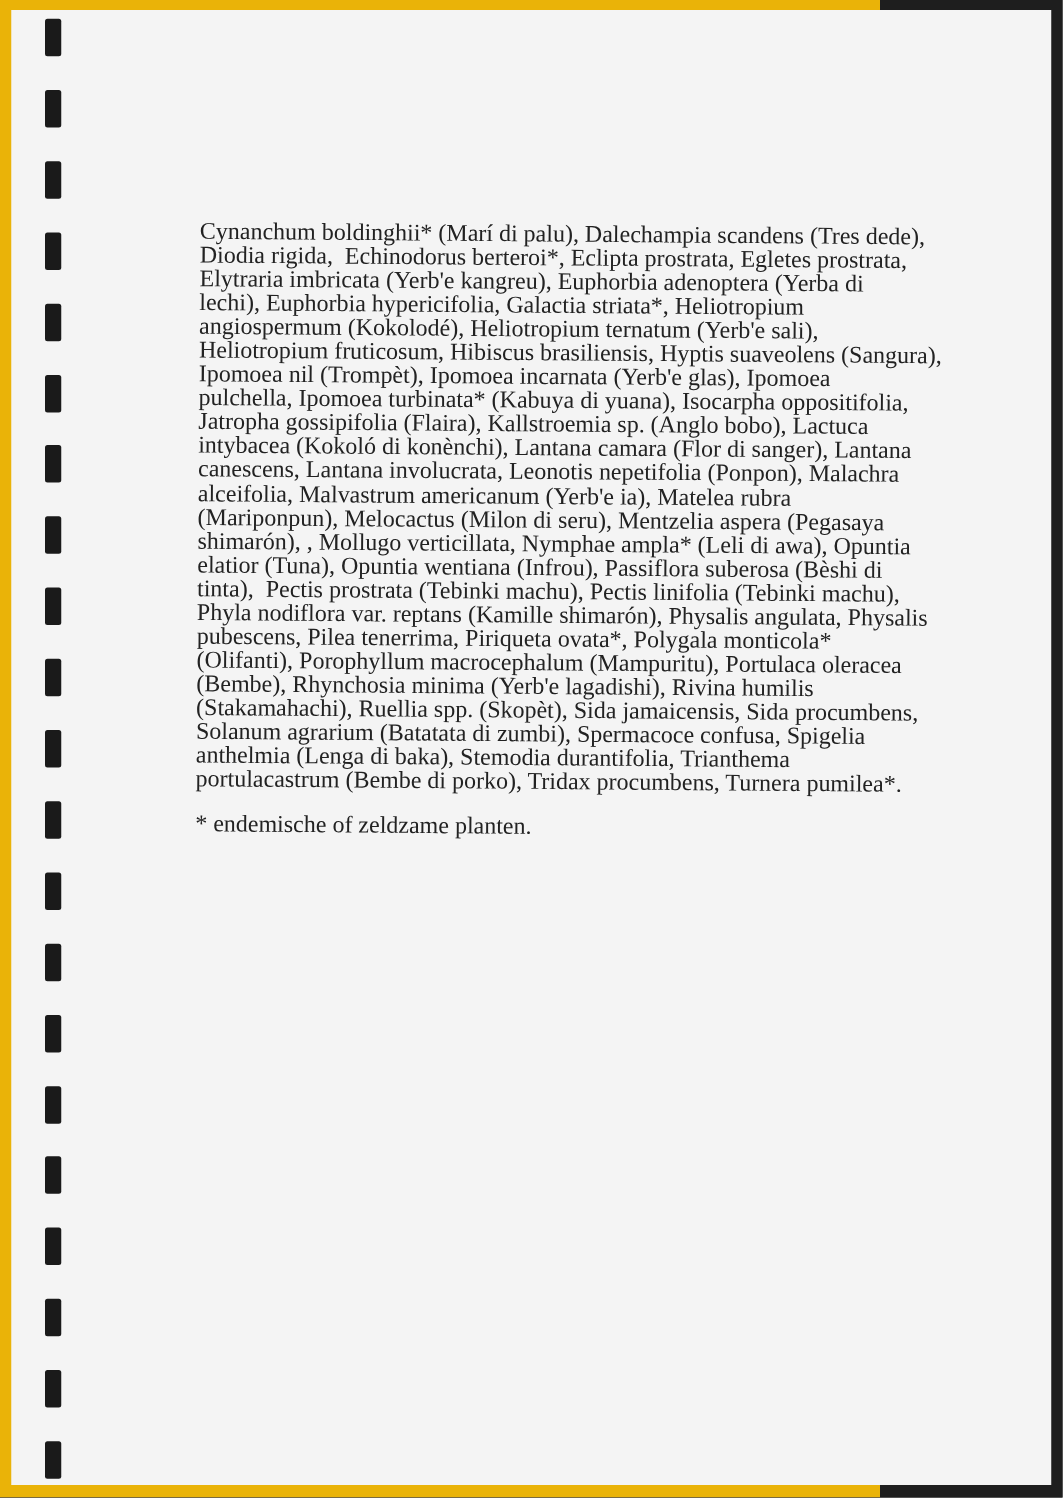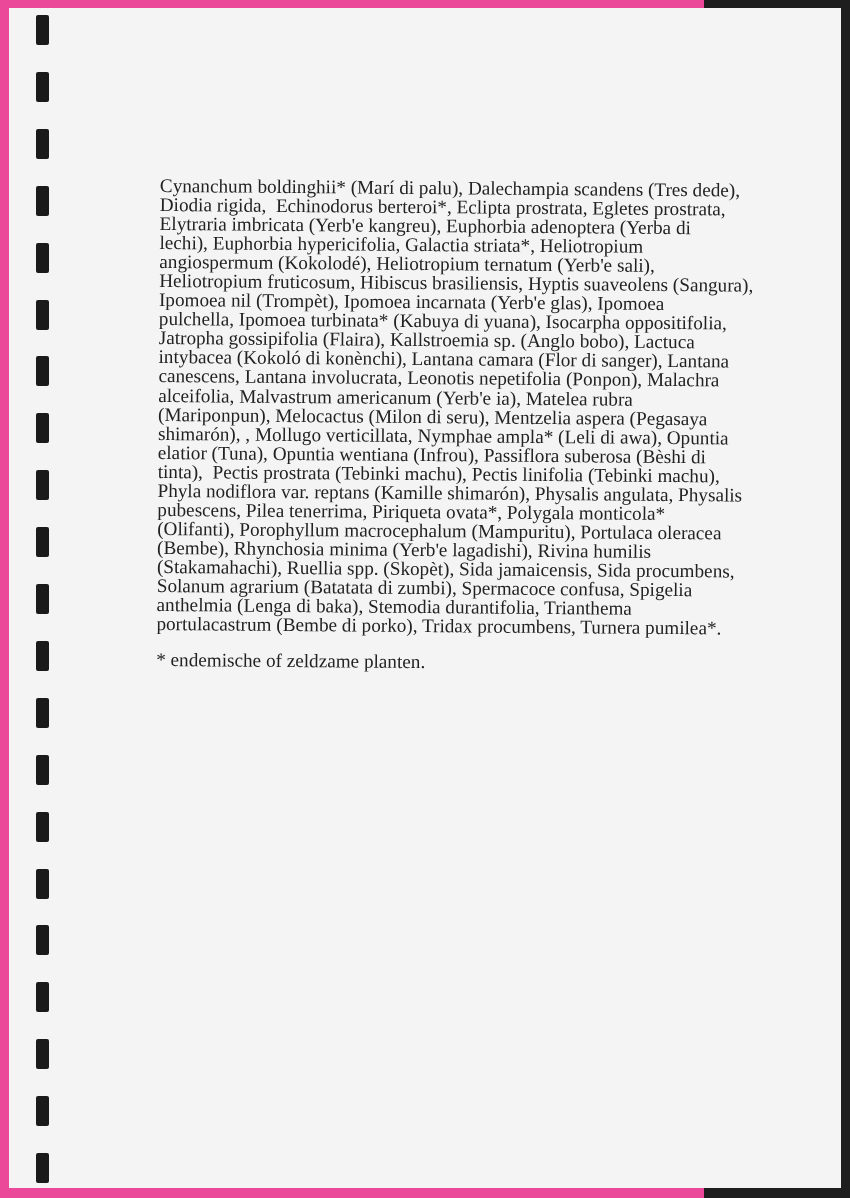--- a/index.html
+++ b/index.html
@@ -7,21 +7,21 @@
       padding: 0;
       width: 850px;
       height: 1198px;
       background: #1e1e1e;
       overflow: hidden;
     }
     .scan {
       position: relative;
       width: 704px;
       height: 1198px;
-      background: #ec4899;
+      background: #eab308;
     }
     .page {
       position: absolute;
       left: 9px;
       top: 8px;
       width: 832px;
       height: 1180px;
       background: #f4f4f4;
     }
     .hole {

